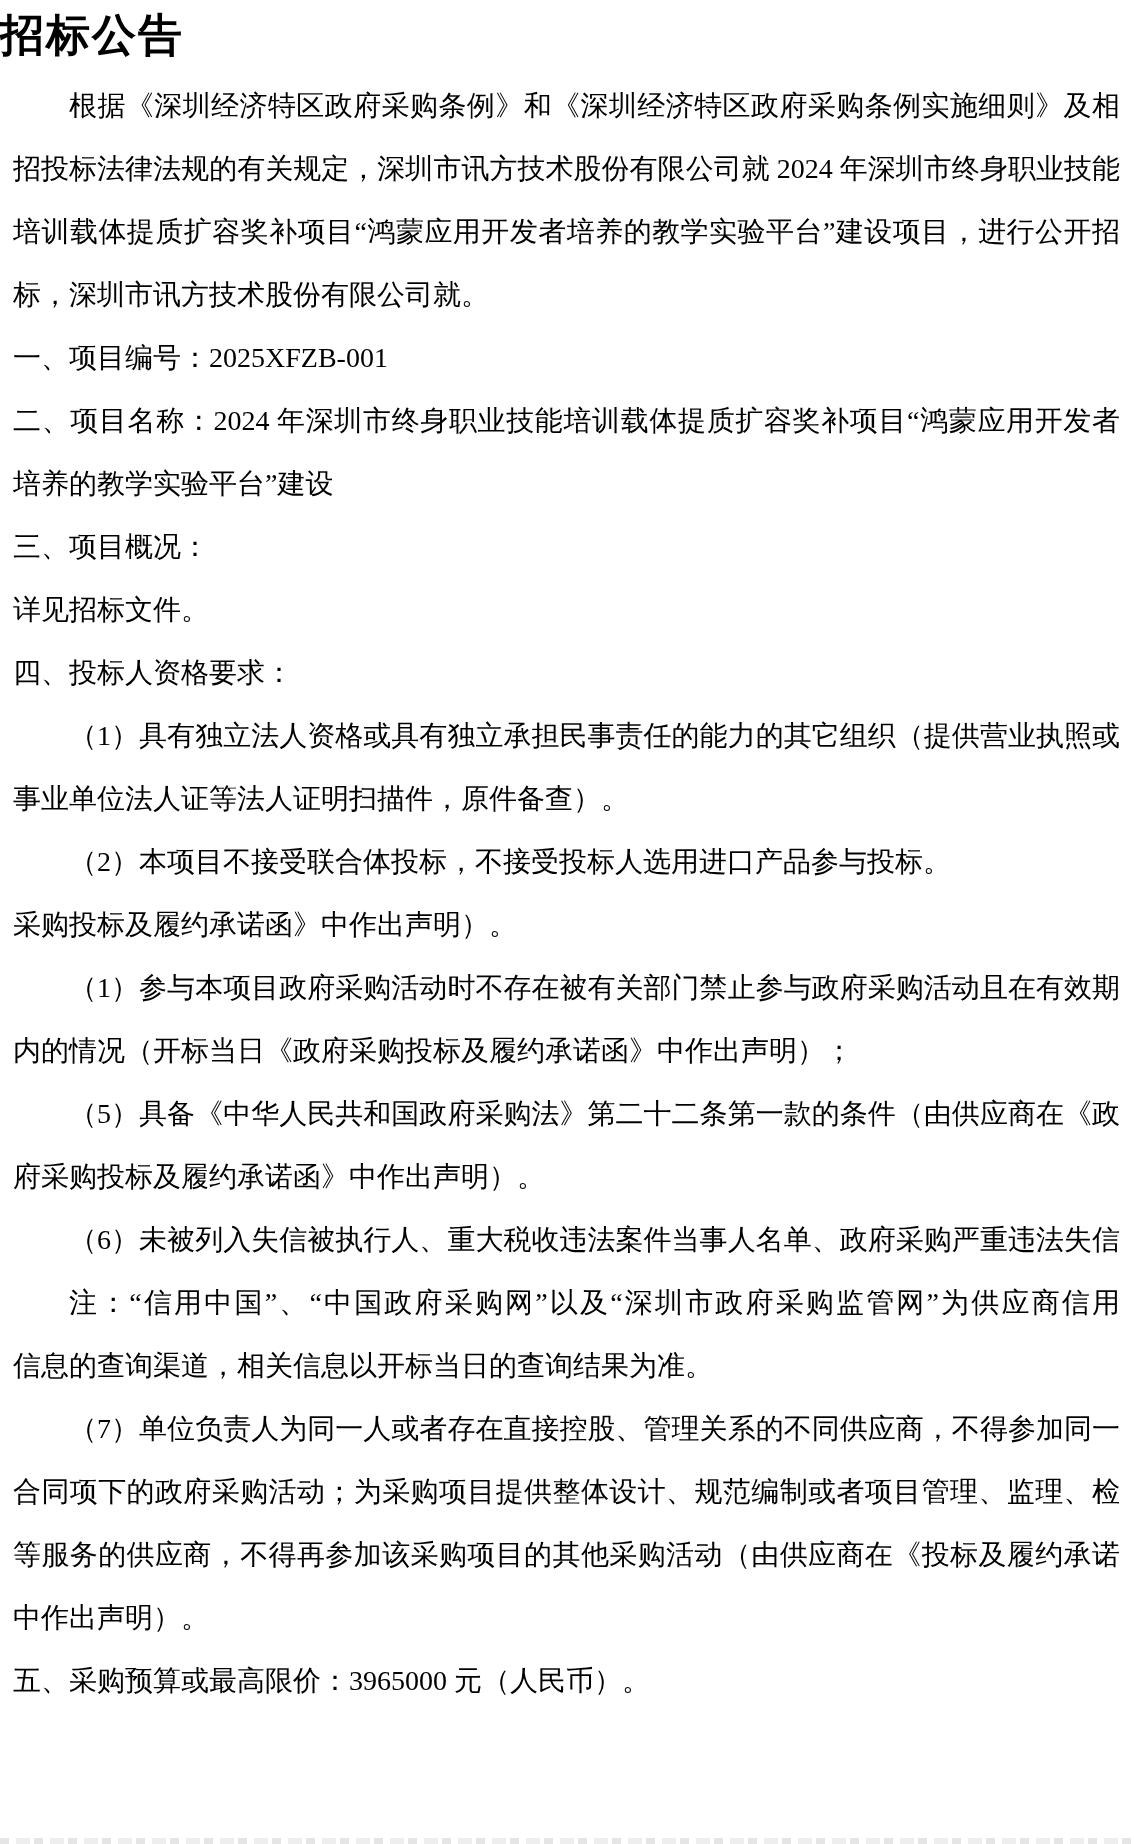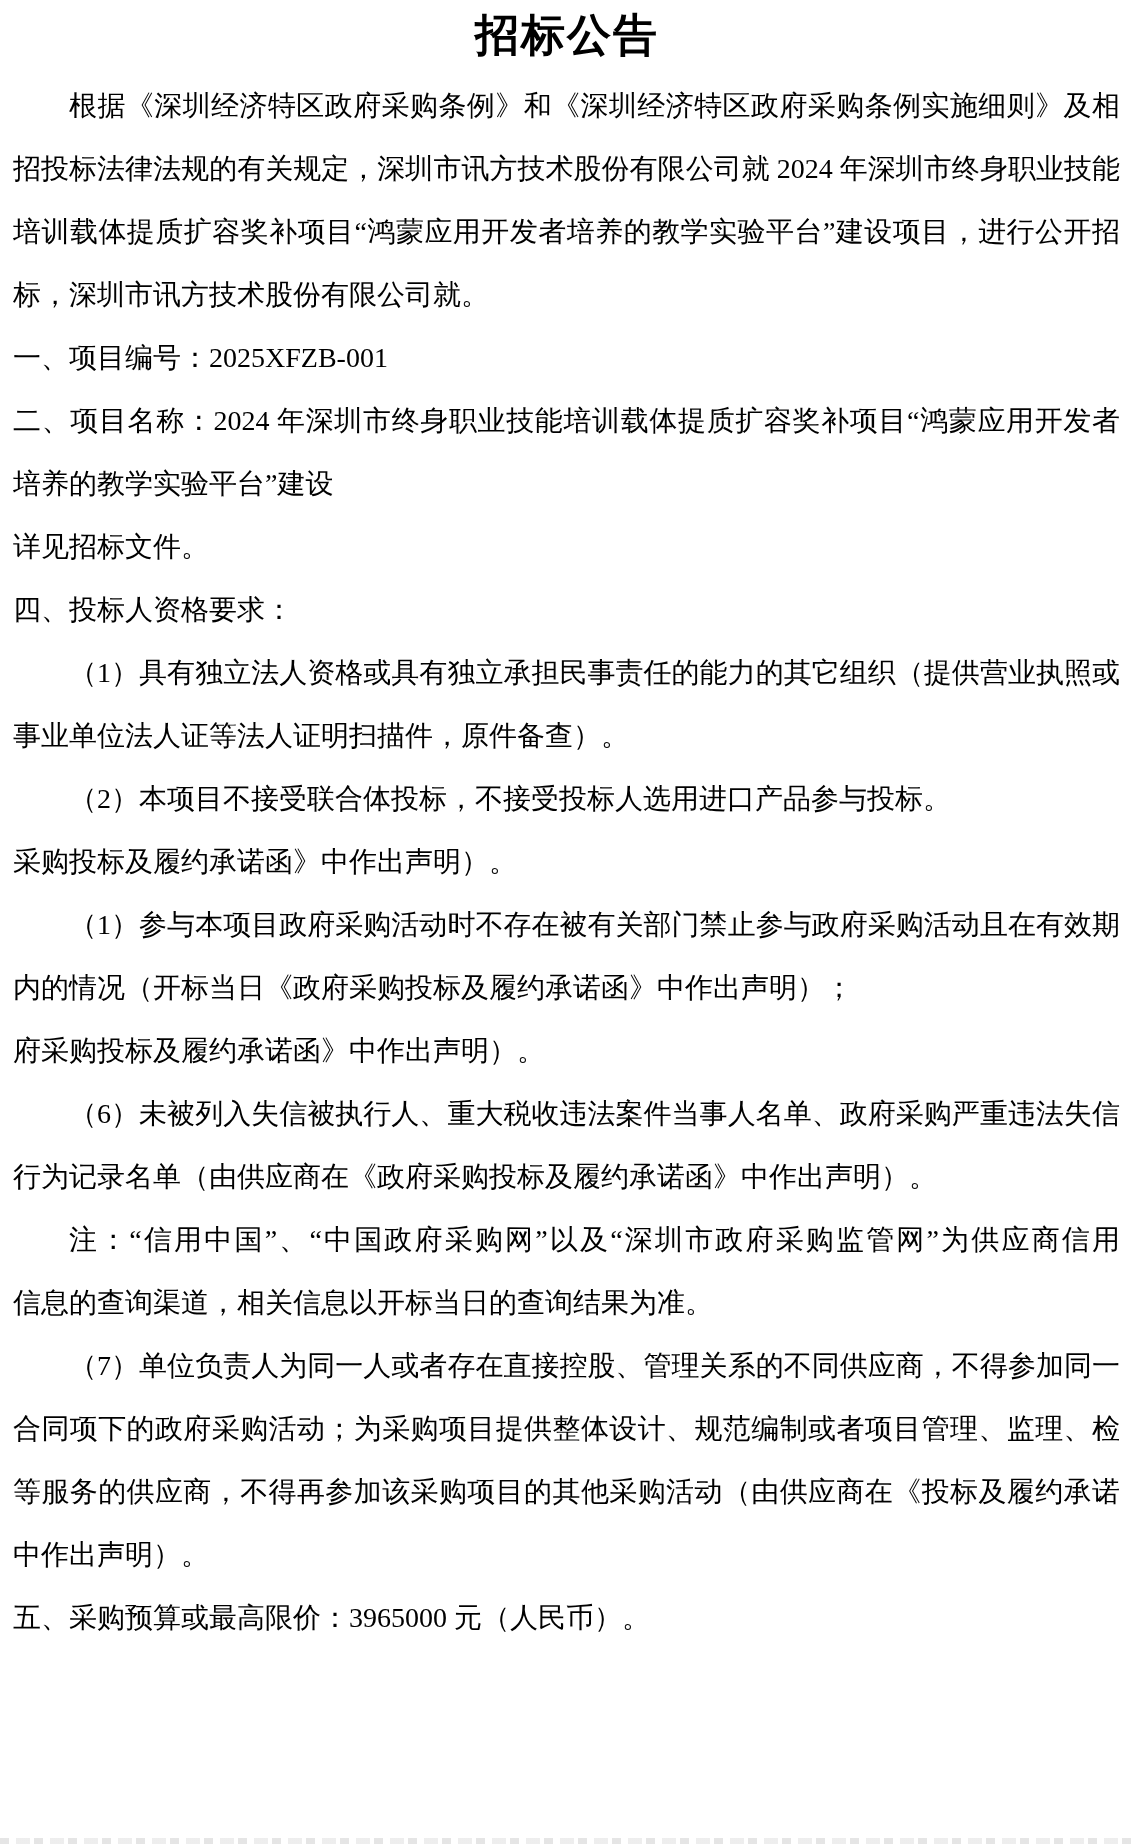--- a/index.html
+++ b/index.html
@@ -13,21 +13,20 @@
     height: 1844px;
     margin: 0 auto;
     background: #ffffff;
     color: #000000;
     font-family: "Liberation Serif", "DejaVu Serif", serif;
     overflow: hidden;
   }
   .doc-title {
     height: 74px;
     line-height: 72px;
-    text-align: center;
     font-size: 44px;
     font-weight: bold;
     letter-spacing: 2px;
     white-space: nowrap;
   }
   .doc-body {
     padding: 0 14px 0 13px;
     font-size: 28px;
   }
   .line {
@@ -69,31 +68,32 @@
 <div class="page">
   <div class="doc-title">招标公告</div>
   <div class="doc-body">
       <div class="line indent just">根据《深圳经济特区政府采购条例》和《深圳经济特区政府采购条例实施细则》及相关</div>
       <div class="line just">招投标法律法规的有关规定，深圳市讯方技术股份有限公司就 2024 年深圳市终身职业技能</div>
       <div class="line just">培训载体提质扩容奖补项目“鸿蒙应用开发者培养的教学实验平台”建设项目，进行公开招</div>
       <div class="line">标，深圳市讯方技术股份有限公司就。</div>
       <div class="line">一、项目编号：2025XFZB-001</div>
       <div class="line just">二、项目名称：2024 年深圳市终身职业技能培训载体提质扩容奖补项目“鸿蒙应用开发者</div>
       <div class="line">培养的教学实验平台”建设</div>
+      <div class="line">三、项目概况：</div>
       <div class="line">详见招标文件。</div>
       <div class="line">四、投标人资格要求：</div>
       <div class="line indent just">（1）具有独立法人资格或具有独立承担民事责任的能力的其它组织（提供营业执照或</div>
       <div class="line">事业单位法人证等法人证明扫描件，原件备查）。</div>
       <div class="line indent">（2）本项目不接受联合体投标，不接受投标人选用进口产品参与投标。</div>
       <div class="line">采购投标及履约承诺函》中作出声明）。</div>
       <div class="line indent just">（1）参与本项目政府采购活动时不存在被有关部门禁止参与政府采购活动且在有效期</div>
       <div class="line">内的情况（开标当日《政府采购投标及履约承诺函》中作出声明）；</div>
+      <div class="line indent just">（5）具备《中华人民共和国政府采购法》第二十二条第一款的条件（由供应商在《政</div>
       <div class="line">府采购投标及履约承诺函》中作出声明）。</div>
       <div class="line indent just">（6）未被列入失信被执行人、重大税收违法案件当事人名单、政府采购严重违法失信</div>
-      <div class="line">行为记录名单（由供应商在《政府采购投标及履约承诺函》中作出声明）。</div>
       <div class="line indent just">注：“信用中国”、“中国政府采购网”以及“深圳市政府采购监管网”为供应商信用</div>
       <div class="line">信息的查询渠道，相关信息以<b>开标当日</b>的查询结果为准。</div>
       <div class="line indent just">（7）单位负责人为同一人或者存在直接控股、管理关系的不同供应商，不得参加同一</div>
       <div class="line just">合同项下的政府采购活动；为采购项目提供整体设计、规范编制或者项目管理、监理、检测</div>
       <div class="line just">等服务的供应商，不得再参加该采购项目的其他采购活动（由供应商在《投标及履约承诺函》</div>
       <div class="line">中作出声明）。</div>
       <div class="line">五、采购预算或最高限价：3965000 元（人民币）。</div>
     </div>
   <div class="clip-artifact"></div>
 </div>

